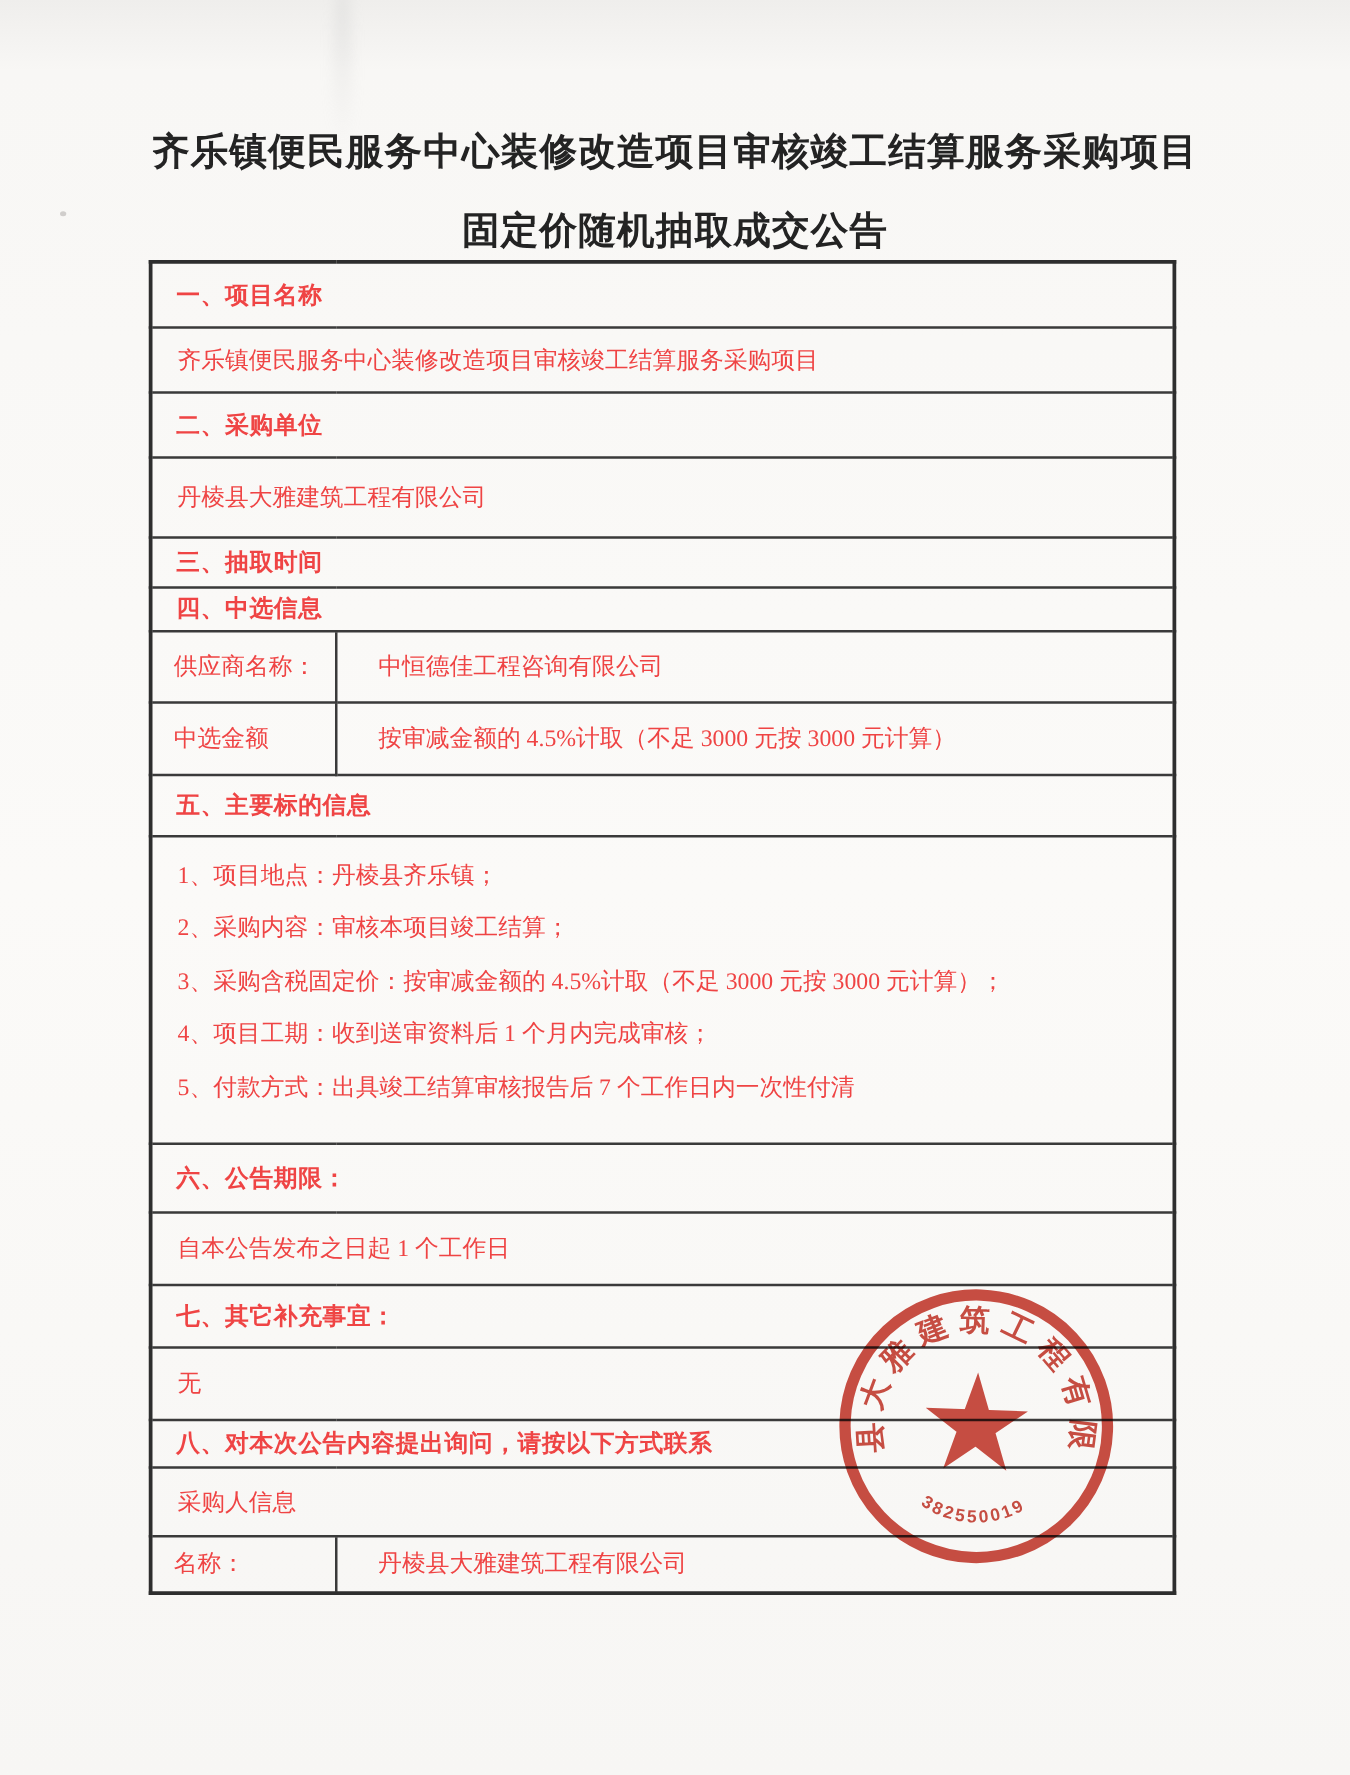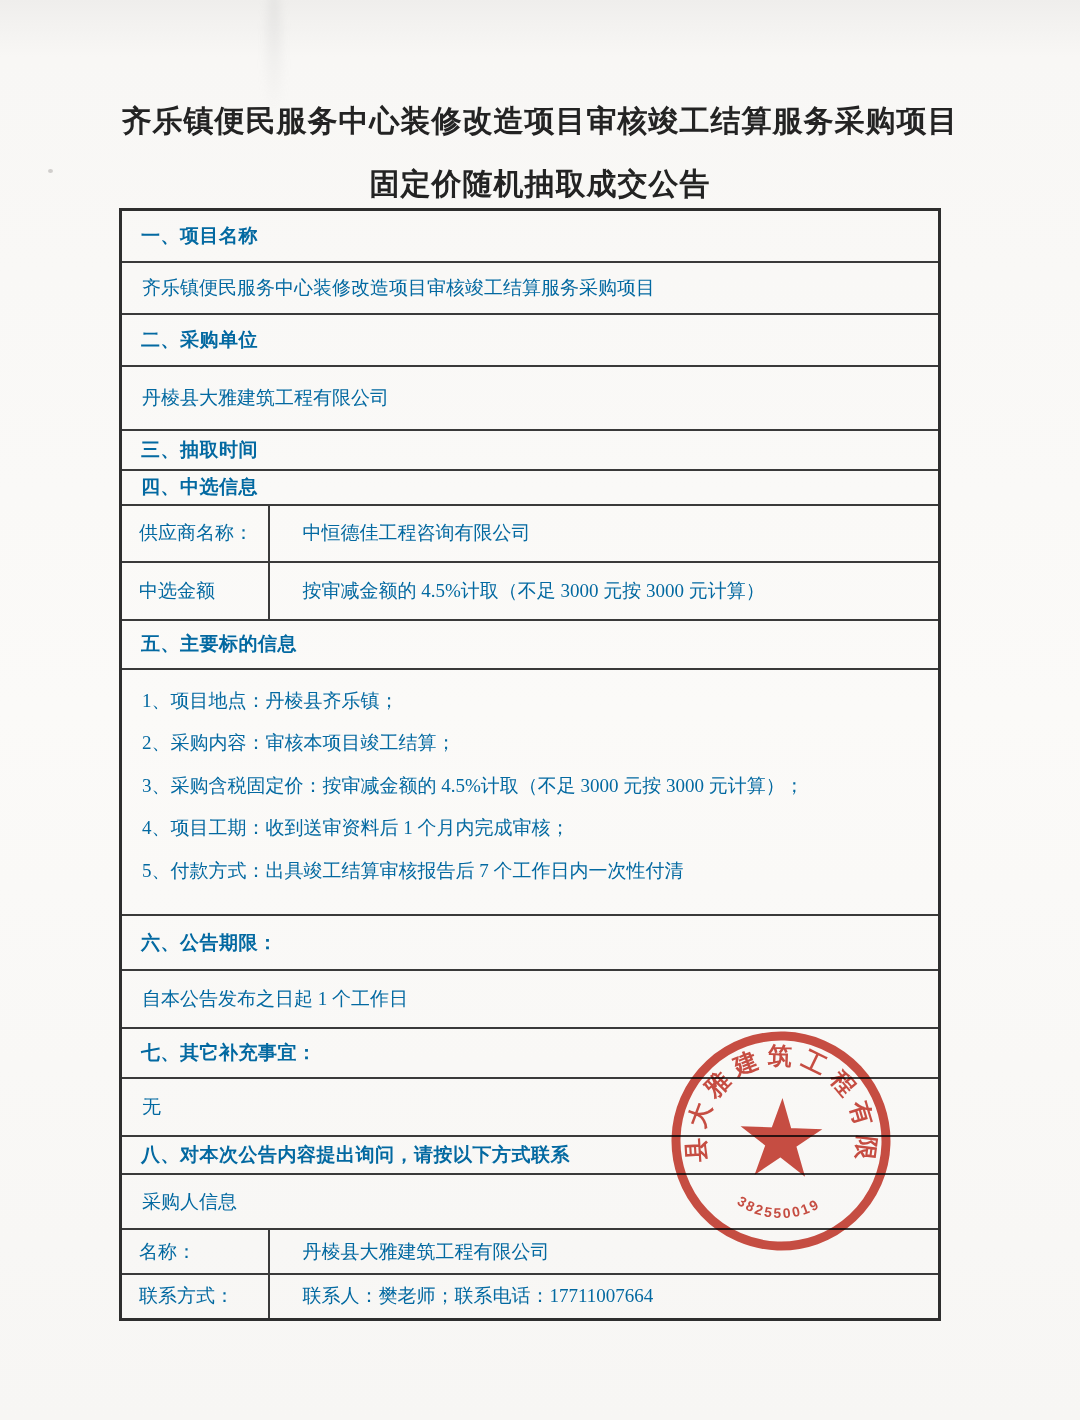--- a/index.html
+++ b/index.html
@@ -47,21 +47,21 @@
     left: 119px; top: 208px;
     width: 822px;
     border-collapse: collapse;
     table-layout: fixed;
     border: 3px solid #2e2e2e;
     background: transparent;
   }
   table.doc-table td {
     border: 2px solid #3a3a3a;
     font-size: 19px;
-    color: #0369a1;
+    color: #ef4444;
     vertical-align: middle;
   }
   td.sec {
     font-weight: bold;
     font-size: 20px;
     padding-left: 19px;
     letter-spacing: 0.5px;
   }
   td.val { padding-left: 20px; }
   td.lbl { padding-left: 17px; }
@@ -160,24 +160,20 @@
   <tr style="height:38px">
         <td colspan="2" class="sec">八、对本次公告内容提出询问，请按以下方式联系</td>
       </tr>
   <tr style="height:55px">
         <td colspan="2" class="val">采购人信息</td>
       </tr>
   <tr style="height:45px">
     <td class="lbl">名称：</td>
     <td class="v2">丹棱县大雅建筑工程有限公司</td>
   </tr>
-  <tr style="height:45px">
-    <td class="lbl">联系方式：</td>
-    <td class="v2">联系人：樊老师；联系电话：17711007664</td>
-  </tr>
 </tbody>
   </table>
 
 <svg class="seal" viewBox="-125 -125 250 250" aria-hidden="true">
   <defs>
     <path id="arcTop" d="M -72.4,26.3 A 77 77 0 1 1 72.4,26.3" fill="none"></path>
     <path id="arcBottom" d="M -44.2,63.1 A 77 77 0 0 0 44.2,63.1" fill="none"></path>
   </defs>
   <g transform="rotate(2)">
     <circle r="105" fill="none" stroke-width="9" stroke="#c63b2f"></circle>

